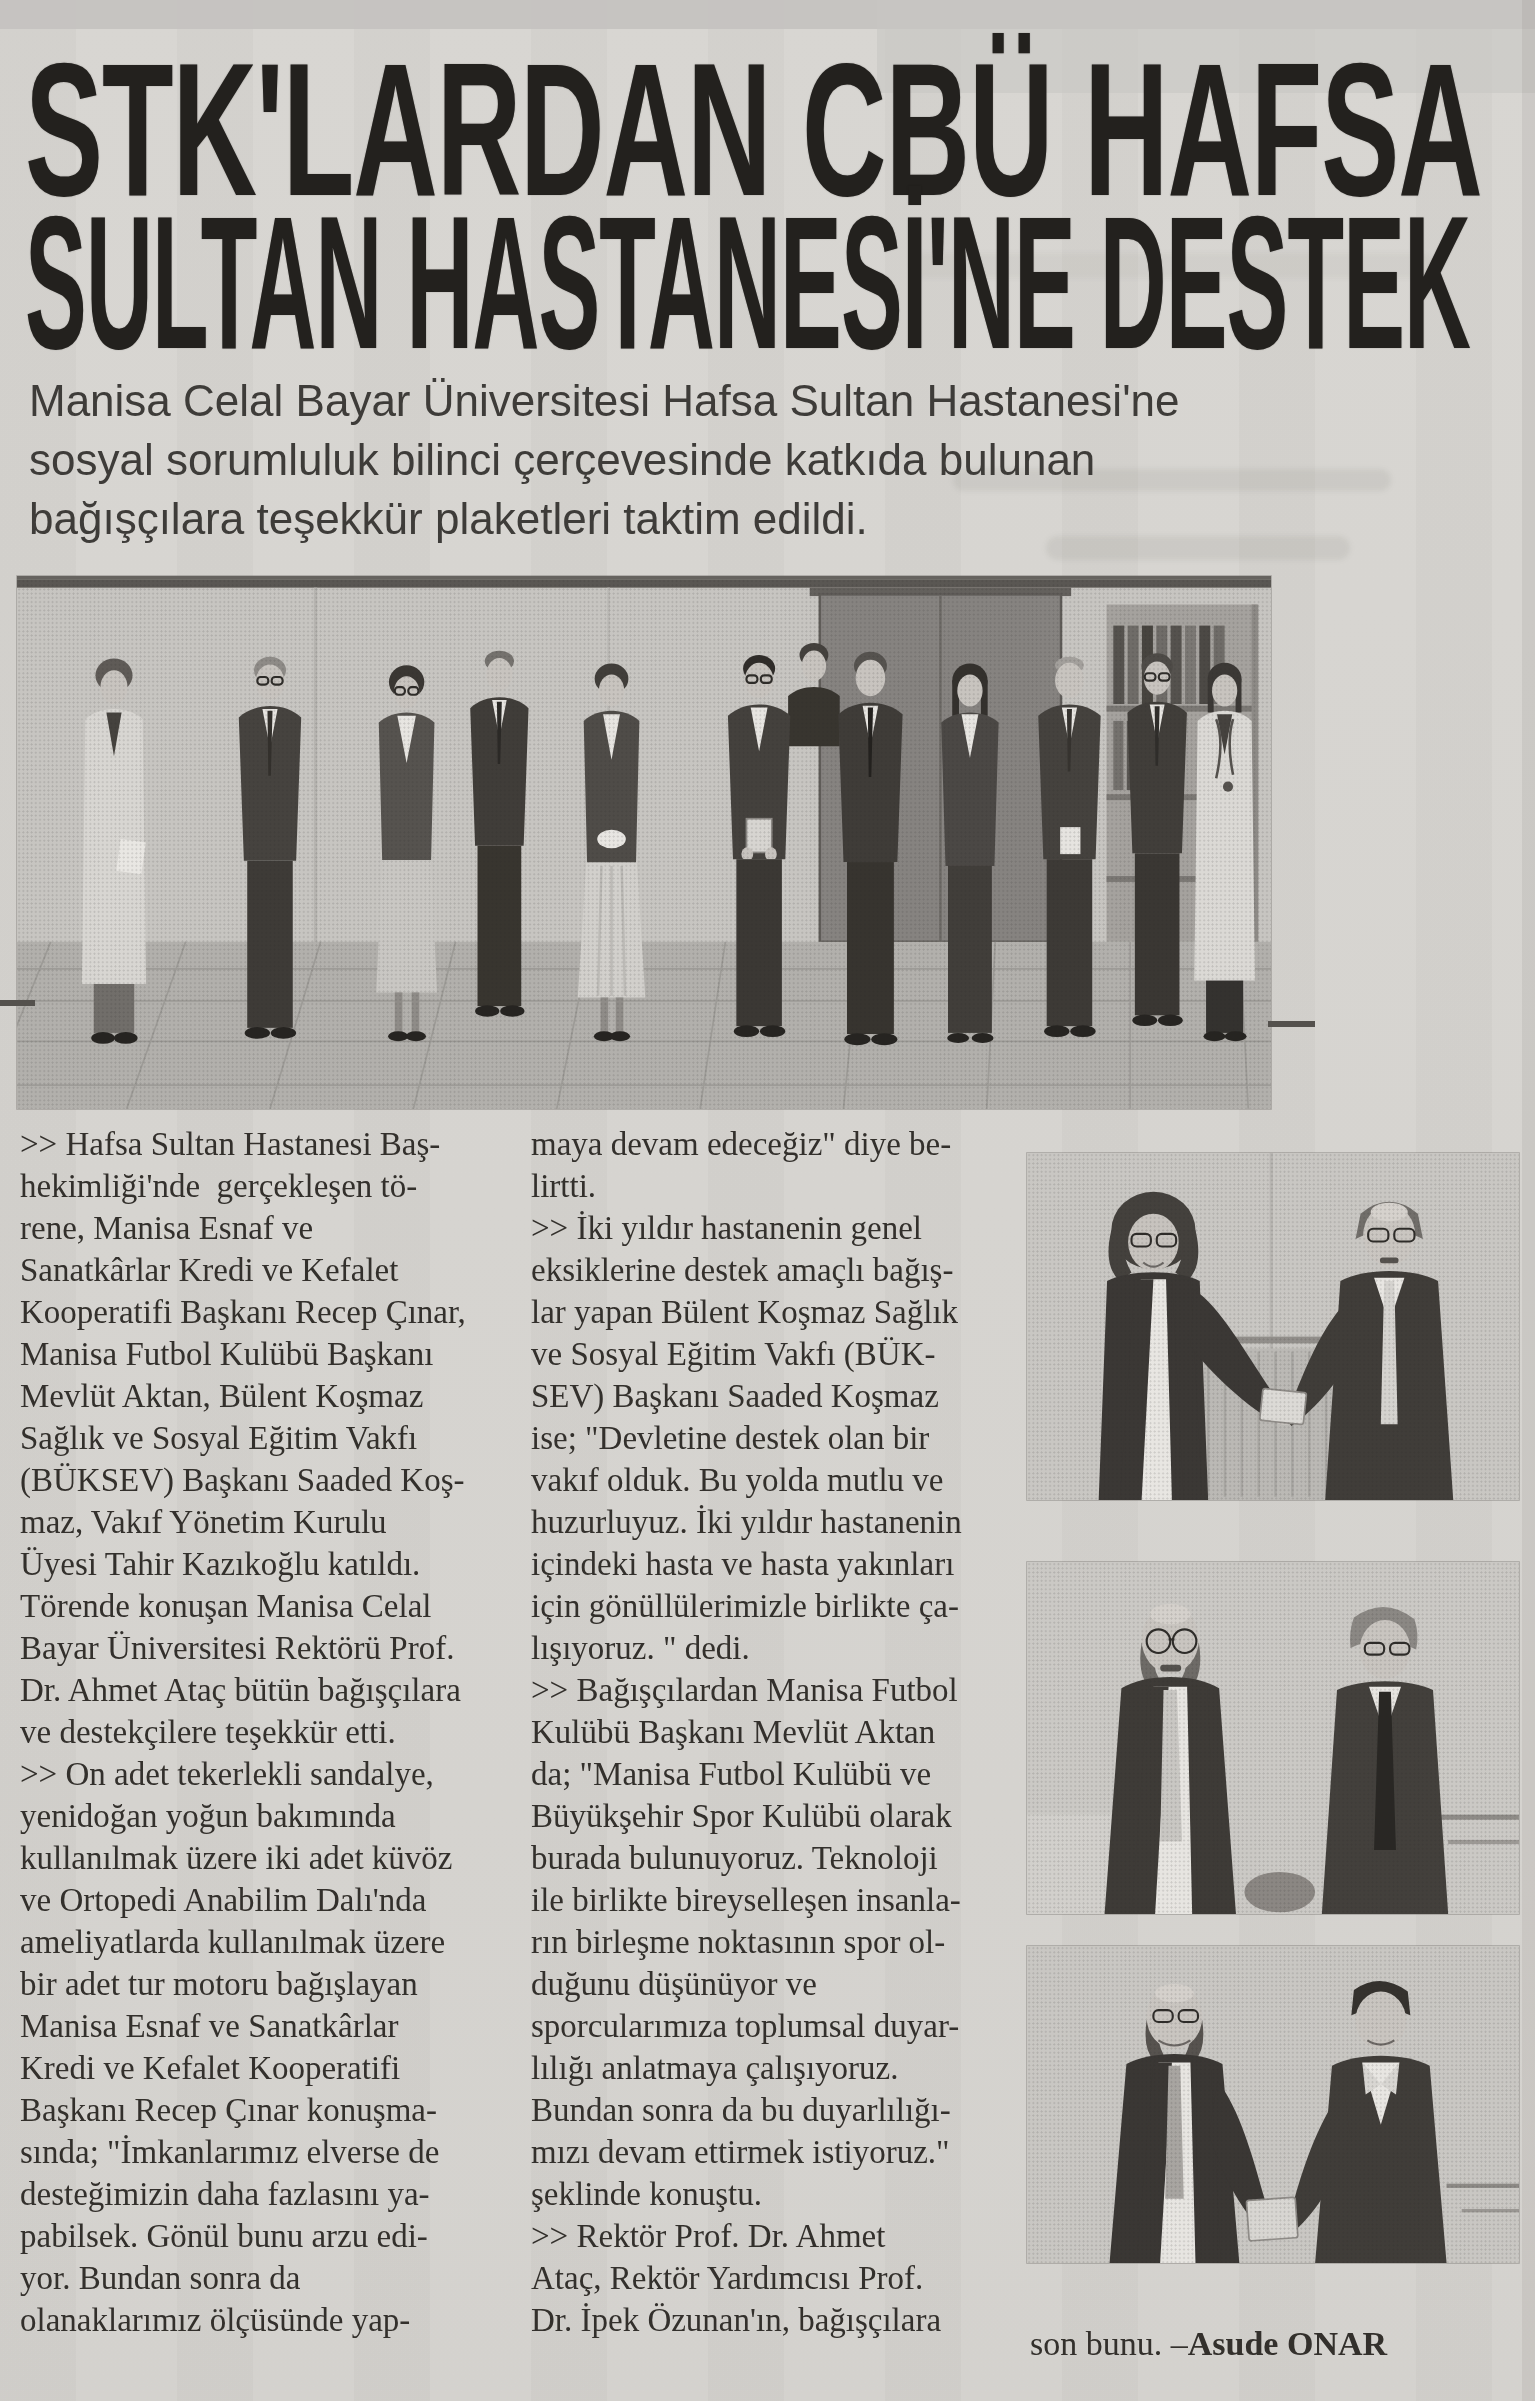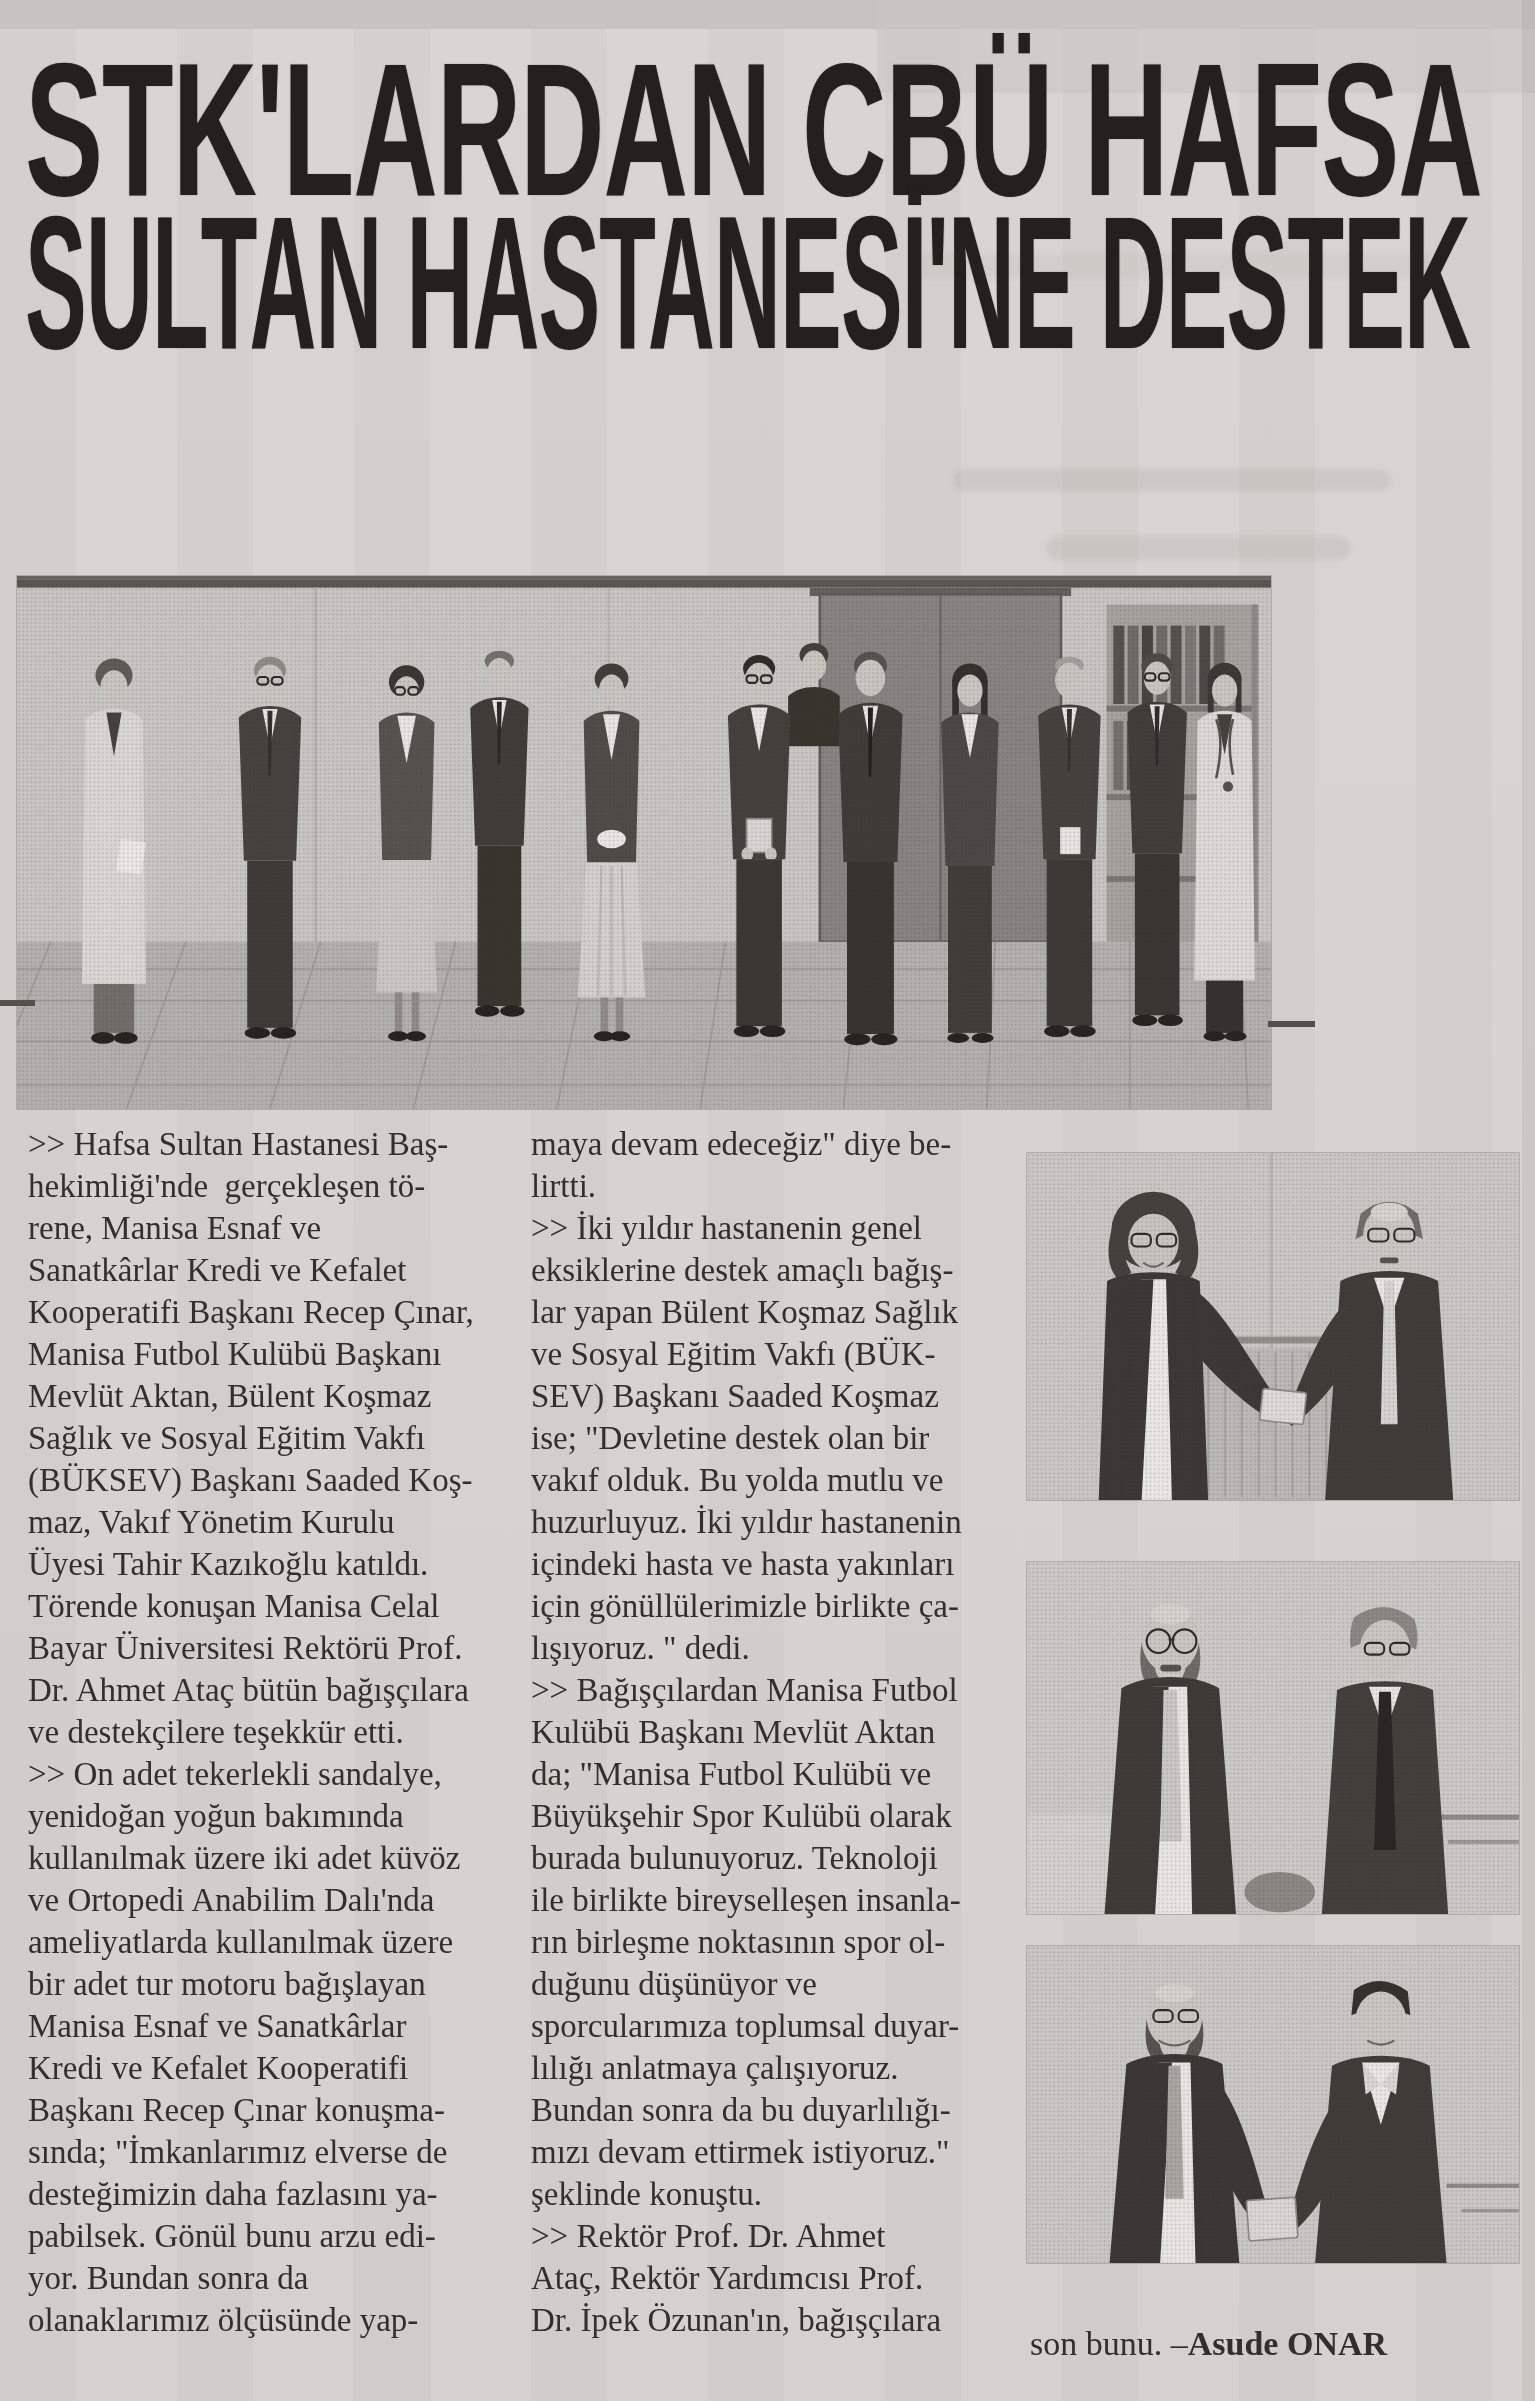--- a/index.html
+++ b/index.html
@@ -29,21 +29,21 @@
   .photo::after{content:"";position:absolute;inset:0;pointer-events:none;
         background-image:radial-gradient(rgba(40,38,35,.14) 0.8px, rgba(0,0,0,0) 1.2px);
         background-size:4.2px 4.2px;}
   .groupphoto{left:17px;top:576px;width:1254px;height:530px;border-top:3.4px solid #66635f;}
   .p1{left:1027px;top:1153px;width:492px;height:347px;}
   .p2{left:1027px;top:1562px;width:492px;height:352px;}
   .p3{left:1027px;top:1946px;width:492px;height:317px;}
 
   .col{position:absolute;top:1123px;margin:0;white-space:pre;
        font-size:33px;line-height:42px;color:#33302c;}
-  .col1{left:20px;margin-left:8px;}
+  .col1{left:20px;}
   .col2{left:531px;}
 
   .caption{position:absolute;left:1030px;top:2275px;width:496px;margin:0;
            font-size:34px;line-height:46px;color:#33302c;}
   .caption b{font-weight:700;text-align:right;}
 
   .dash{position:absolute;background:#54514d;}
   .dashL{left:0;top:1000px;width:35px;height:5.9px;}
   .dashR{left:1268px;top:1021px;width:47px;height:5.9px;}
 
@@ -59,20 +59,23 @@
   <div class="scanband"></div>
   <div class="scanband2"></div>
   <div class="smudge" style="left:953px;top:469px;width:438px;height:22px;"></div>
   <div class="smudge" style="left:1046px;top:536px;width:304px;height:23.6px;"></div>
   <div class="smudge" style="left:911px;top:253px;width:523px;height:25px;opacity:.6;"></div>
   <div class="foldedge"></div>
 
   <h1 class="headline hl1">STK'LARDAN CBÜ HAFSA</h1>
   <h1 class="headline hl2">SULTAN HASTANESİ'NE DESTEK</h1>
 
+  <p class="lede">Manisa Celal Bayar Üniversitesi Hafsa Sultan Hastanesi'ne
+sosyal sorumluluk bilinci çerçevesinde katkıda bulunan
+bağışçılara teşekkür plaketleri taktim edildi.</p>
 
   <div class="photo groupphoto">
     <svg width="1254" height="530" viewBox="0 0 1487 628">
       <rect width="1487" height="628" fill="#c7c5c1"></rect>
       <rect width="1487" height="10" fill="#5a5753"></rect>
       <rect x="352" y="10" width="4" height="425" fill="#b6b4b0"></rect>
       <rect x="700" y="10" width="3" height="425" fill="#bab8b4"></rect>
 
       <rect x="940" y="10" width="310" height="10" fill="#64615d"></rect>
       <rect x="952" y="18" width="286" height="412" fill="#868380"></rect>

